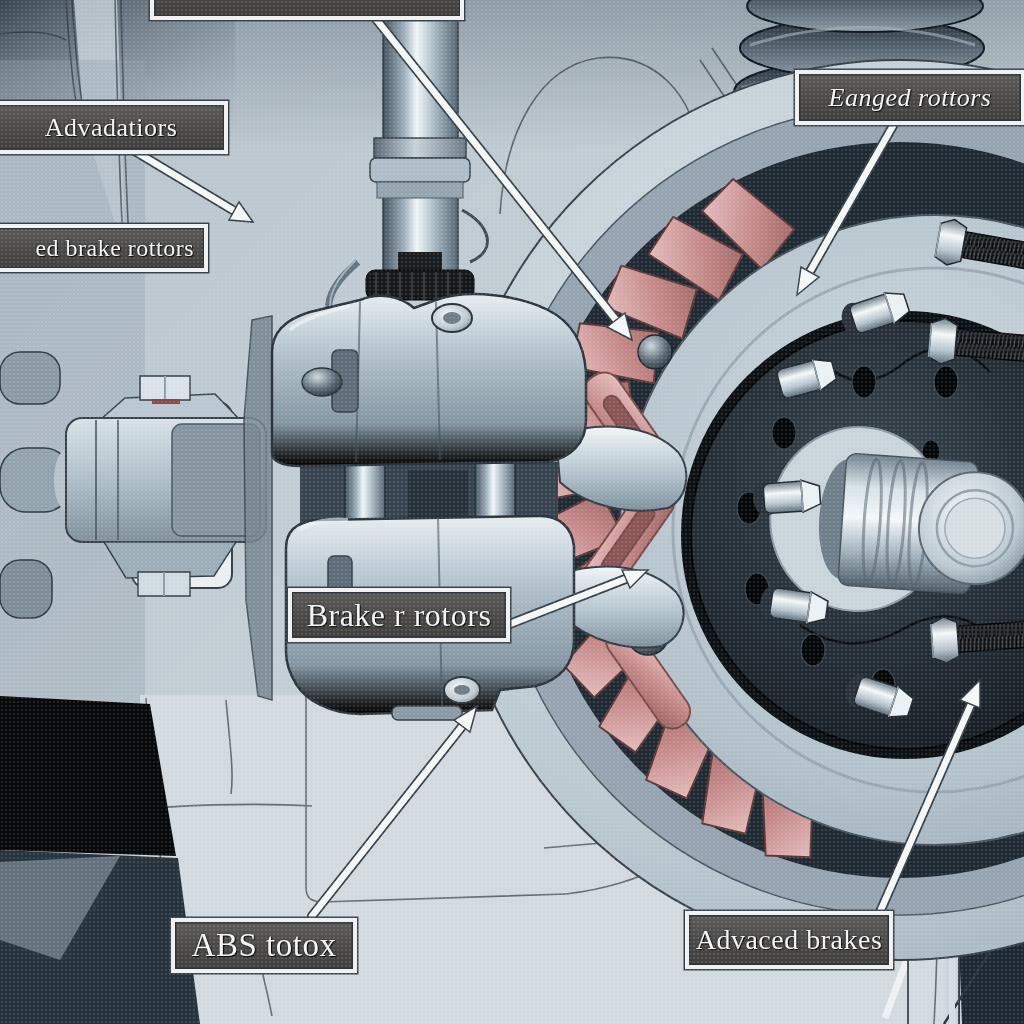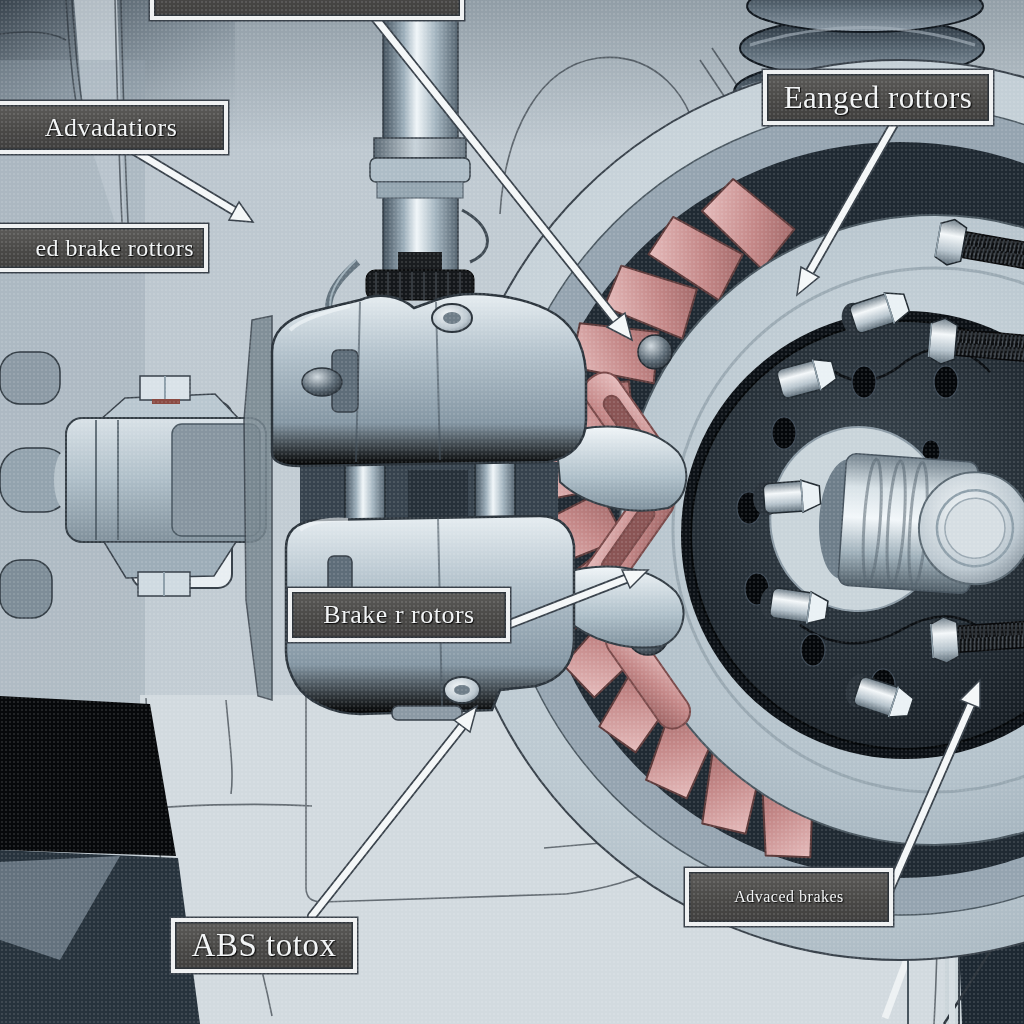--- a/index.html
+++ b/index.html
@@ -391,29 +391,29 @@
 </div>
 
 <div class="callout" style="left:-6px;top:101px;width:226px;height:45px;font-size:26px;">
   <span>Advadatiors</span>
 </div>
 
 <div class="callout" style="left:-66px;top:224px;width:256px;height:40px;font-size:24px;justify-content:flex-end;padding-right:10px;">
   <span>ed brake rottors</span>
 </div>
 
-<div class="callout" style="left:763px;top:70px;width:222px;height:47px;font-size:31px;">
+<div class="callout" style="left:795px;top:70px;width:222px;height:47px;font-size:26px;font-style:italic;">
   <span>Eanged rottors</span>
 </div>
 
-<div class="callout" style="left:288px;top:588px;width:214px;height:46px;font-size:26px;">
+<div class="callout" style="left:288px;top:588px;width:214px;height:46px;font-size:32px;">
   <span>Brake r rotors</span>
 </div>
 
 <div class="callout" style="left:171px;top:918px;width:178px;height:47px;font-size:33px;">
   <span>ABS totox</span>
 </div>
 
-<div class="callout" style="left:685px;top:868px;width:200px;height:50px;font-size:16px;text-align:right;">
+<div class="callout" style="left:685px;top:911px;width:200px;height:50px;font-size:28px;text-align:right;">
   <span>Advaced brakes</span>
 </div>
 
 </div>
 
 </body></html>

